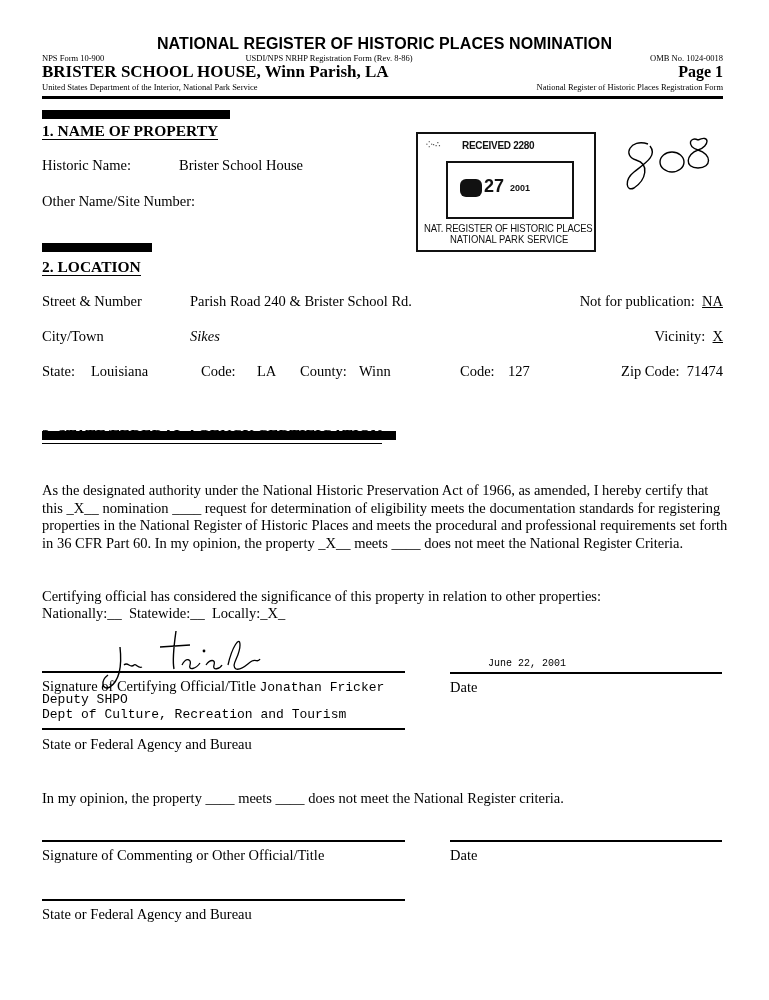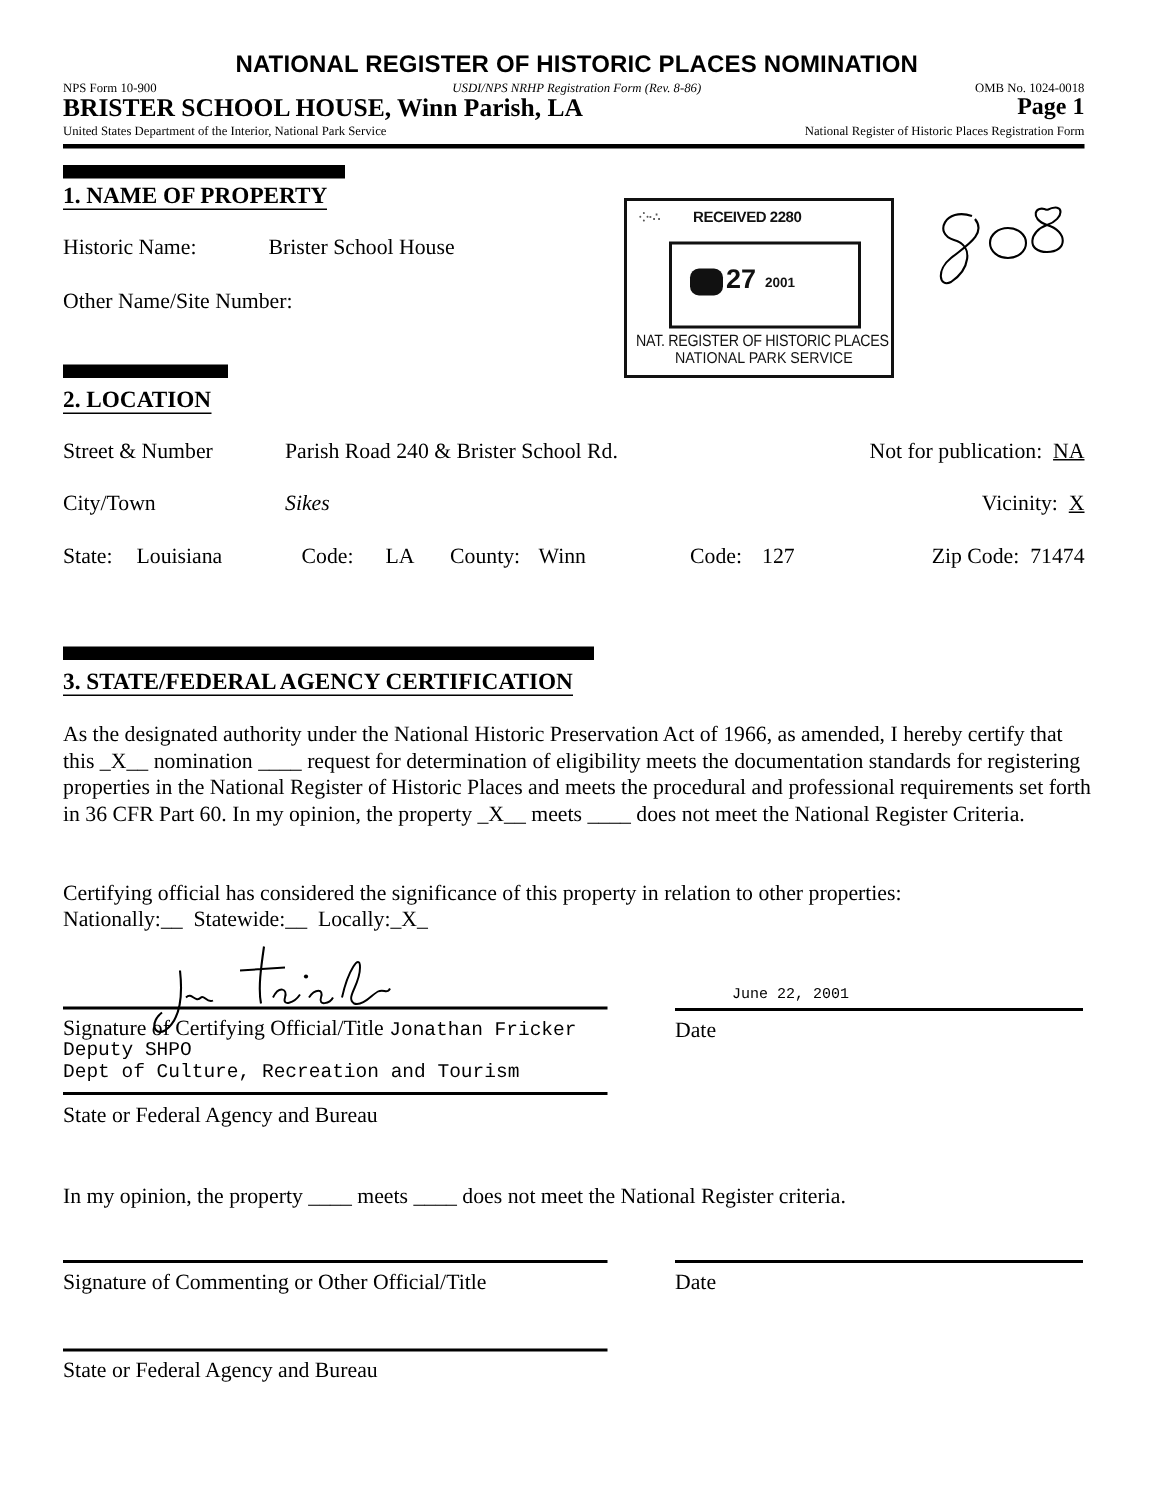--- a/index.html
+++ b/index.html
@@ -24,21 +24,21 @@
   .stamp-inner { position: absolute; left: 28px; top: 27px; width: 124px; height: 54px; border: 2px solid #111; }
   .stamp-text { position: absolute; font-family: "Liberation Sans", sans-serif; font-weight: bold; color: #111; white-space: nowrap; }
 
   .sigline { position: absolute; height: 1.5px; background: #000; }
 </style>
 </head>
 <body>
 
 <div class="abs main-title">NATIONAL REGISTER OF HISTORIC PLACES NOMINATION</div>
 <div class="abs serif tiny" style="left:42px; top:53px;">NPS Form 10-900</div>
-<div class="abs serif tiny" style="left:0; width:769px; text-align:center; top:53px;font-style:italic;">USDI/NPS NRHP Registration Form (Rev. 8-86)</div>
+<div class="abs serif tiny" style="left:0; width:658px; text-align:center; top:53px;">USDI/NPS NRHP Registration Form (Rev. 8-86)</div>
 <div class="abs serif tiny" style="right:46px; top:53px;">OMB No. 1024-0018</div>
 <div class="abs serif prop-title" style="left:42px; top:62px;">BRISTER SCHOOL HOUSE, Winn Parish, LA</div>
 <div class="abs serif page-no" style="right:46px; top:63px;">Page 1</div>
 <div class="abs serif tiny" style="left:42px; top:82px;">United States Department of the Interior, National Park Service</div>
 <div class="abs serif tiny" style="right:46px; top:82px;">National Register of Historic Places Registration Form</div>
 <div class="rule" style="left:42px; top:96px; width:681px; height:3px;"></div>
 
 <div class="stamp">
   <div class="stamp-text" style="left:8px; top:4px; font-size:8px; color:#555;">⁘·∴</div>
   <div class="stamp-text" style="left:44px; top:6px; font-size:10px; letter-spacing:-0.3px;">RECEIVED  2280</div>
@@ -87,21 +87,21 @@
 <div class="abs body-text" style="left:300px; top:363px;">County:</div>
 <div class="abs body-text" style="left:359px; top:363px;">Winn</div>
 <div class="abs body-text" style="left:460px; top:363px;">Code:</div>
 <div class="abs body-text" style="left:508px; top:363px;">127</div>
 <div class="abs body-text" style="right:46px; top:363px;">
   <span>Zip Code:</span>&nbsp;
   <span>71474</span>
 </div>
 
 <div class="rule" style="left:42px; top:431px; width:354px; height:9px;"></div>
-<div class="abs sec-head" style="left:42px; top:446px;">3.   STATE/FEDERAL AGENCY CERTIFICATION</div>
+<div class="abs sec-head" style="left:42px; top:426px;">3.   STATE/FEDERAL AGENCY CERTIFICATION</div>
 
 <div class="para" style="top:482px;">
   <span>As the designated authority under the National Historic Preservation Act of 1966, as amended, I hereby certify that this </span><span>_X__</span><span> nomination </span><span>____</span><span> request for determination of eligibility meets the documentation standards for registering properties in the National Register of Historic Places and meets the procedural and professional requirements set forth in 36 CFR Part 60.  In my opinion, the property </span><span>_X__</span><span> meets </span><span>____</span><span> does not meet the National Register Criteria.</span>
 </div>
 
 <div class="abs body-text" style="left:42px; top:588px;">Certifying official has considered the significance of this property in relation to other properties:</div>
 <div class="abs body-text" style="left:42px; top:605px;">
   <span>Nationally:</span><span>__</span>&nbsp;
   <span>Statewide:</span><span>__</span>&nbsp;
   <span>Locally:</span><span>_X_</span>

